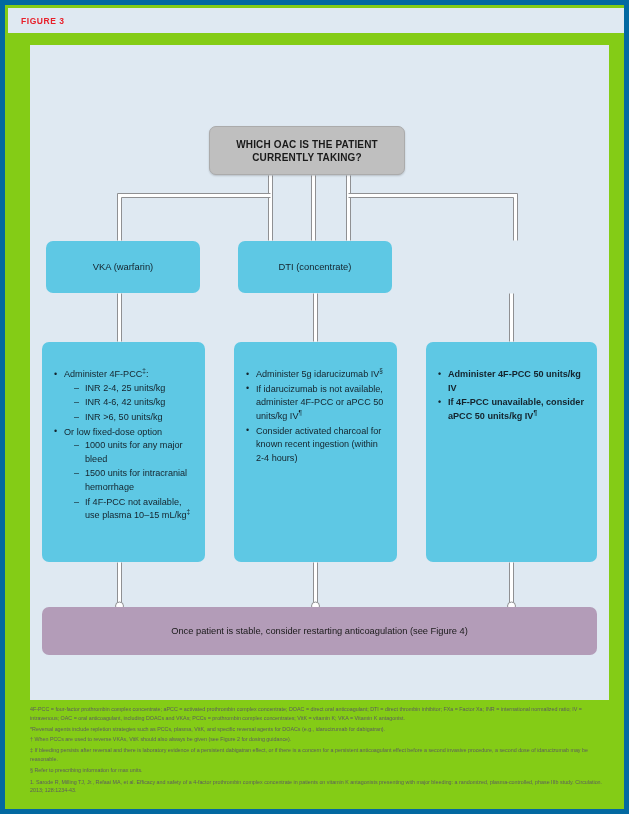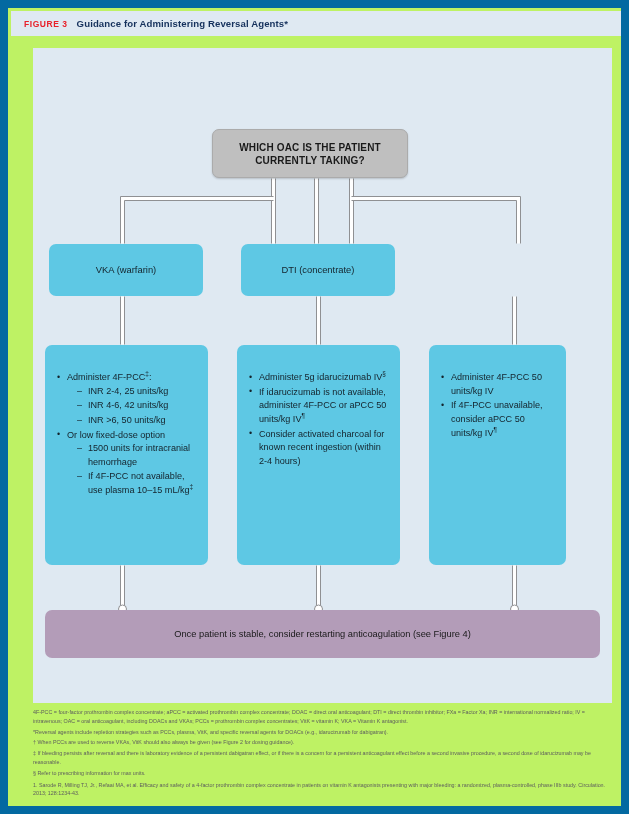--- a/index.html
+++ b/index.html
@@ -9,22 +9,22 @@
     height: 814px;
     background: #ffffff;
     font-family: "Liberation Sans", sans-serif;
     overflow: hidden;
   }
 
   .page {
     position: relative;
     width: 629px;
     height: 814px;
-    background: #bef264;
-    border: 8px solid #0369a1;
+    background: #84cc16;
+    border: 5px solid #0369a1;
     overflow: hidden;
   }
 
   
   .fig-header {
     position: absolute;
     left: 3px; top: 3px;
     width: 623px;
     height: 25px;
     background: #dfe9f2;
@@ -108,21 +108,21 @@
   .node-detail {
     background: #5ec8e4;
     top: 297px;
     padding: 26px 12px 12px 12px;
     color: #14232c;
     font-size: 9.1px;
     line-height: 1.5;
   }
   .node-detail.left  { left: 12px;  width: 163px; height: 220px; }
   .node-detail.mid   { left: 204px; width: 163px; height: 220px; }
-  .node-detail.right { left: 396px; width: 137px; height: 220px; }
+  .node-detail.right { left: 396px; width: 171px; height: 220px; font-weight: bold; }
 
   .node-final {
     left: 12px;
     top: 562px;
     width: 555px;
     height: 48px;
     background: #b39cb8;
     display: flex;
     align-items: center;
     justify-content: center;
@@ -171,21 +171,20 @@
   .footnotes p { margin-bottom: 2.2px; }
   .fn-gap { margin-top: 3.2px; }
 </style>
 </head>
 <body>
 
 <div class="page">
 
   <div class="fig-header">
     <span class="fig-label">FIGURE 3</span>
-    <span class="fig-title">Guidance for Administering Reversal Agents*</span>
   </div>
 
   <div class="canvas">
 
     <svg class="wires" viewBox="0 0 579 655" width="579" height="655">
       <g fill="none" stroke="#8f9093" stroke-width="1">
 
         <path d="M240.5 130.5 L240.5 195.5" stroke="#ffffff" stroke-width="4"></path>
         <path d="M238.5 130.5 L238.5 195.5"></path>
         <path d="M242.5 130.5 L242.5 195.5"></path>
@@ -243,20 +242,21 @@
     <div class="node node-cat mid">DTI (concentrate)</div>
 
     <div class="node node-detail left">
       <ul class="lv1">
           <li>Administer 4F-PCC<sup>‡</sup>:<ul class="lv2">
               <li>INR 2-4, 25 units/kg</li>
               <li>INR 4-6, 42 units/kg</li>
               <li>INR &gt;6, 50 units/kg</li>
             </ul></li>
           <li>Or low fixed-dose option<ul class="lv2">
+              <li>1000 units for any major bleed</li>
               <li>1500 units for intracranial hemorrhage</li>
               <li>If 4F-PCC not available, use plasma 10–15 mL/kg<sup>‡</sup></li>
             </ul></li>
         </ul>
     </div>
     <div class="node node-detail mid">
       <ul class="lv1">
           <li>Administer 5g idarucizumab IV<sup>§</sup></li>
           <li>If idarucizumab is not available, administer 4F-PCC or aPCC 50 units/kg IV<sup>¶</sup></li>
           <li>Consider activated charcoal for known recent ingestion (within 2-4 hours)</li>

